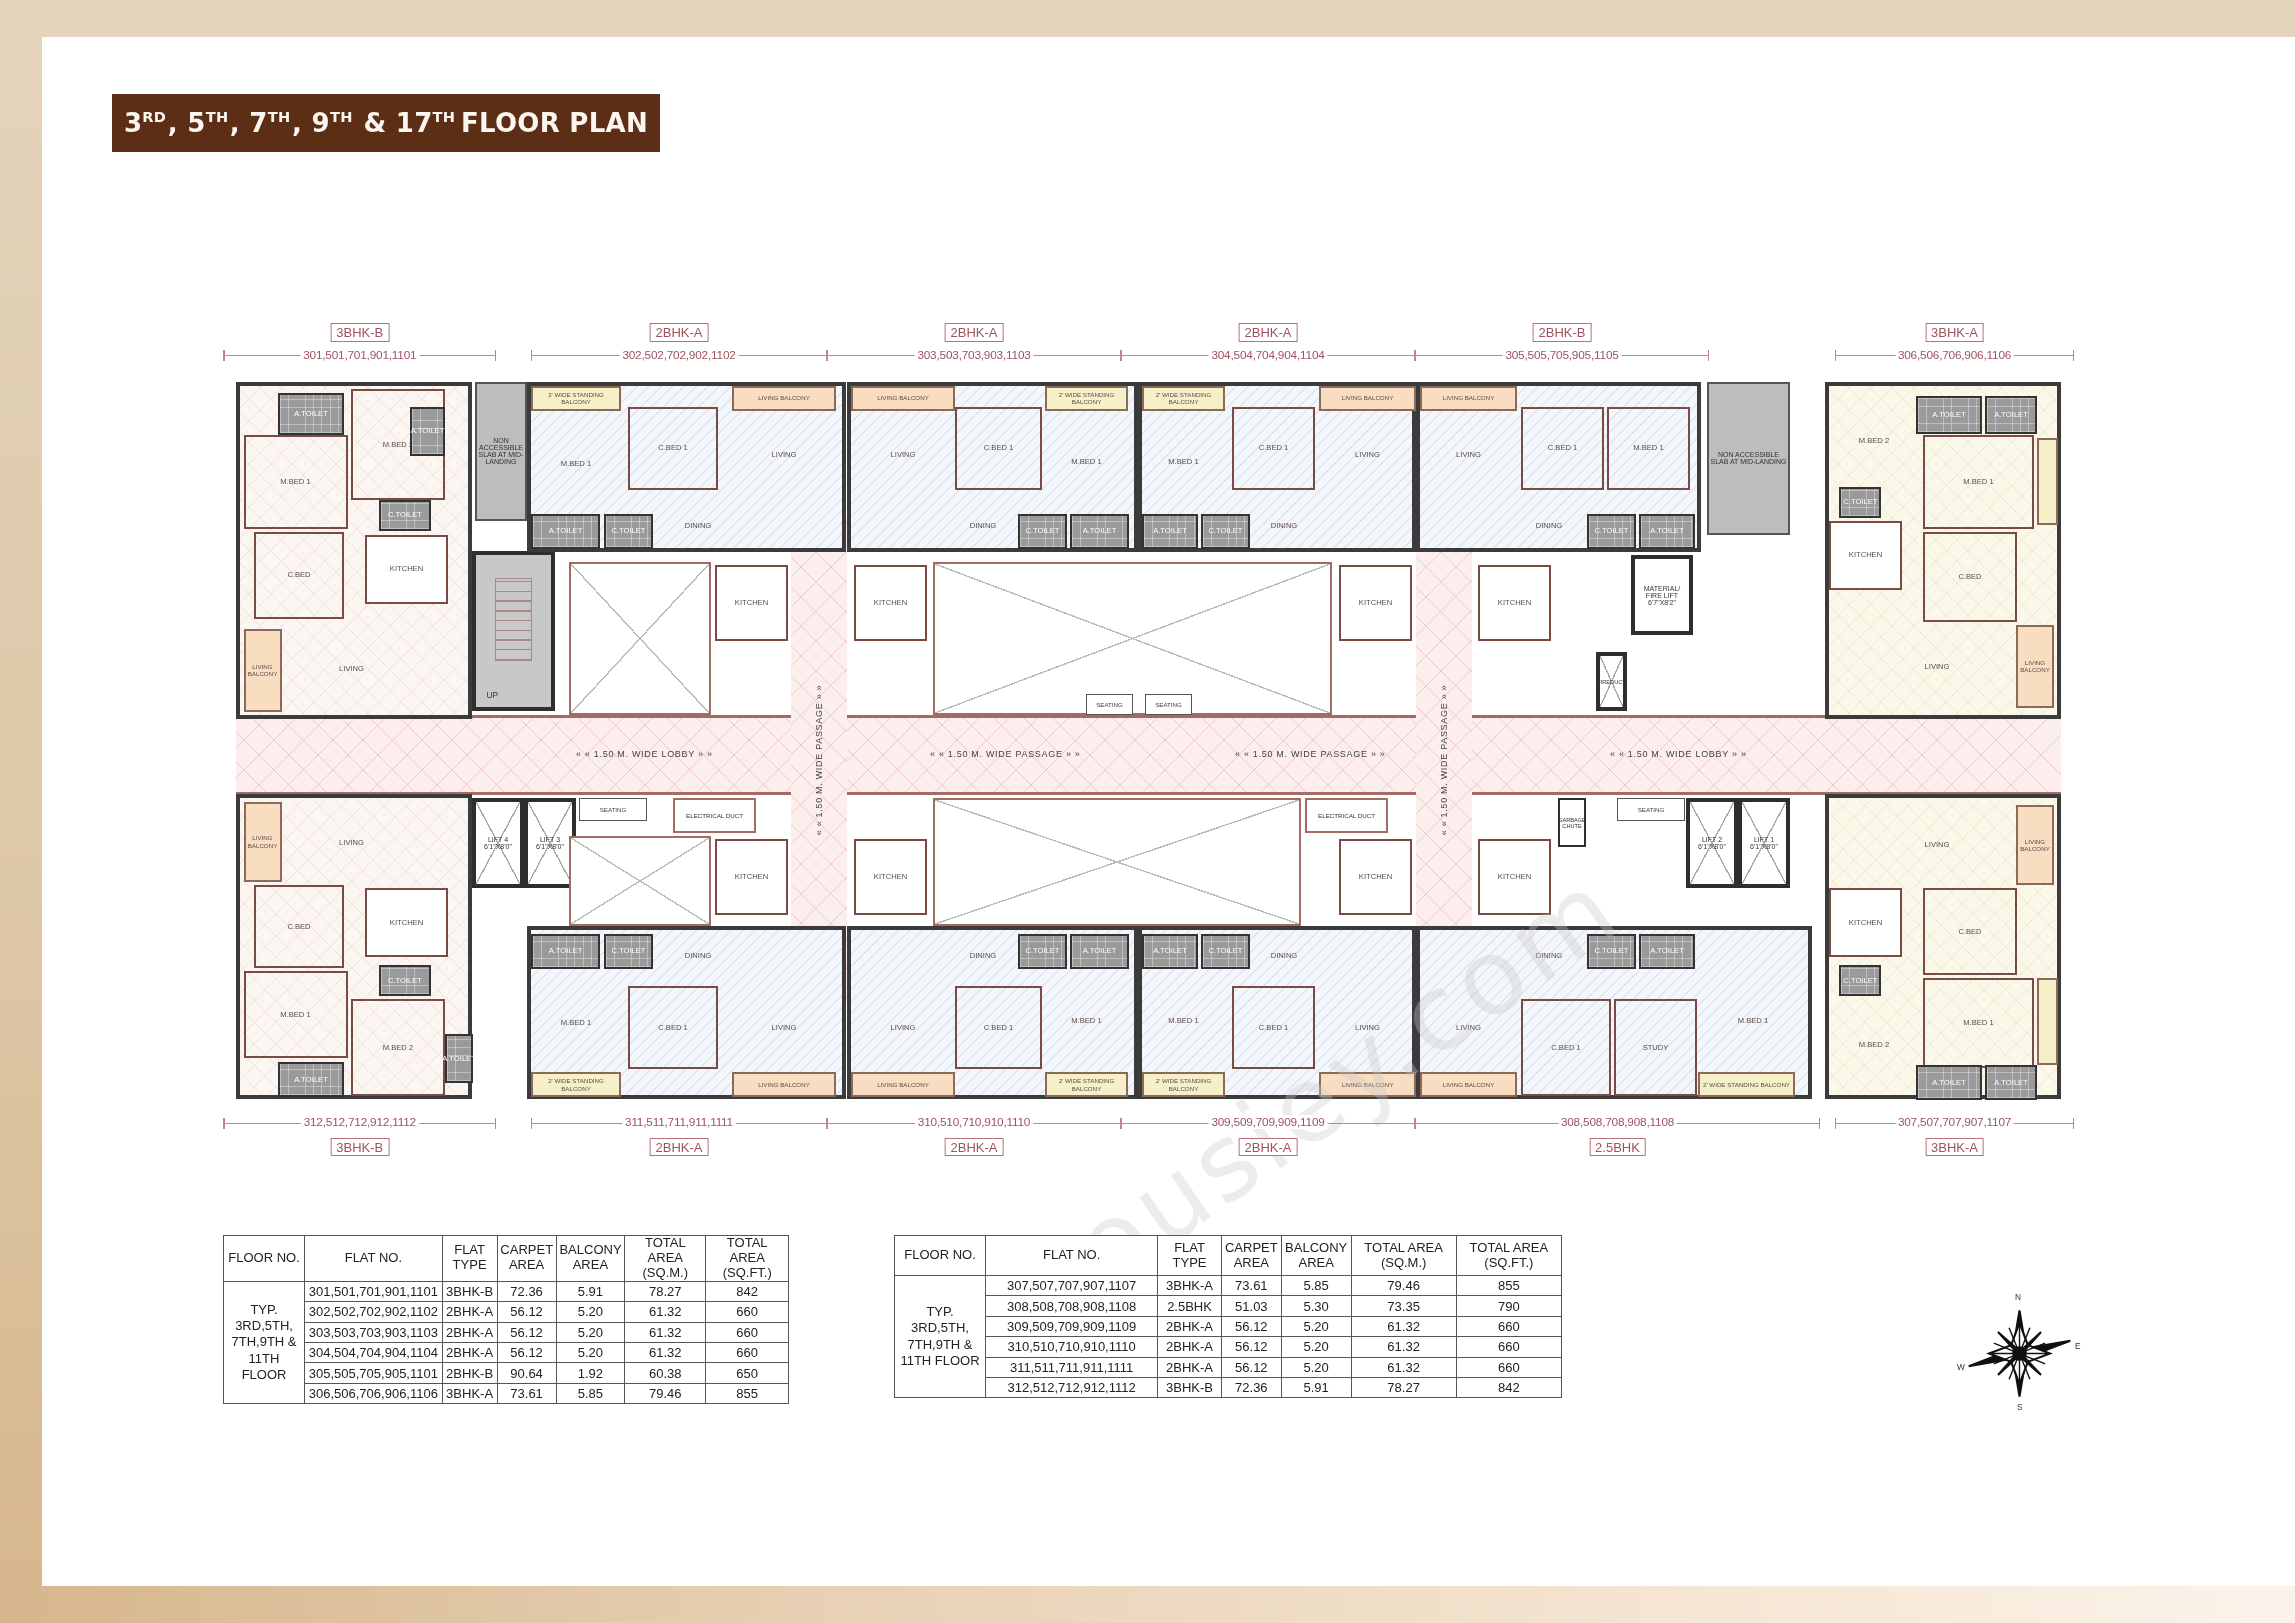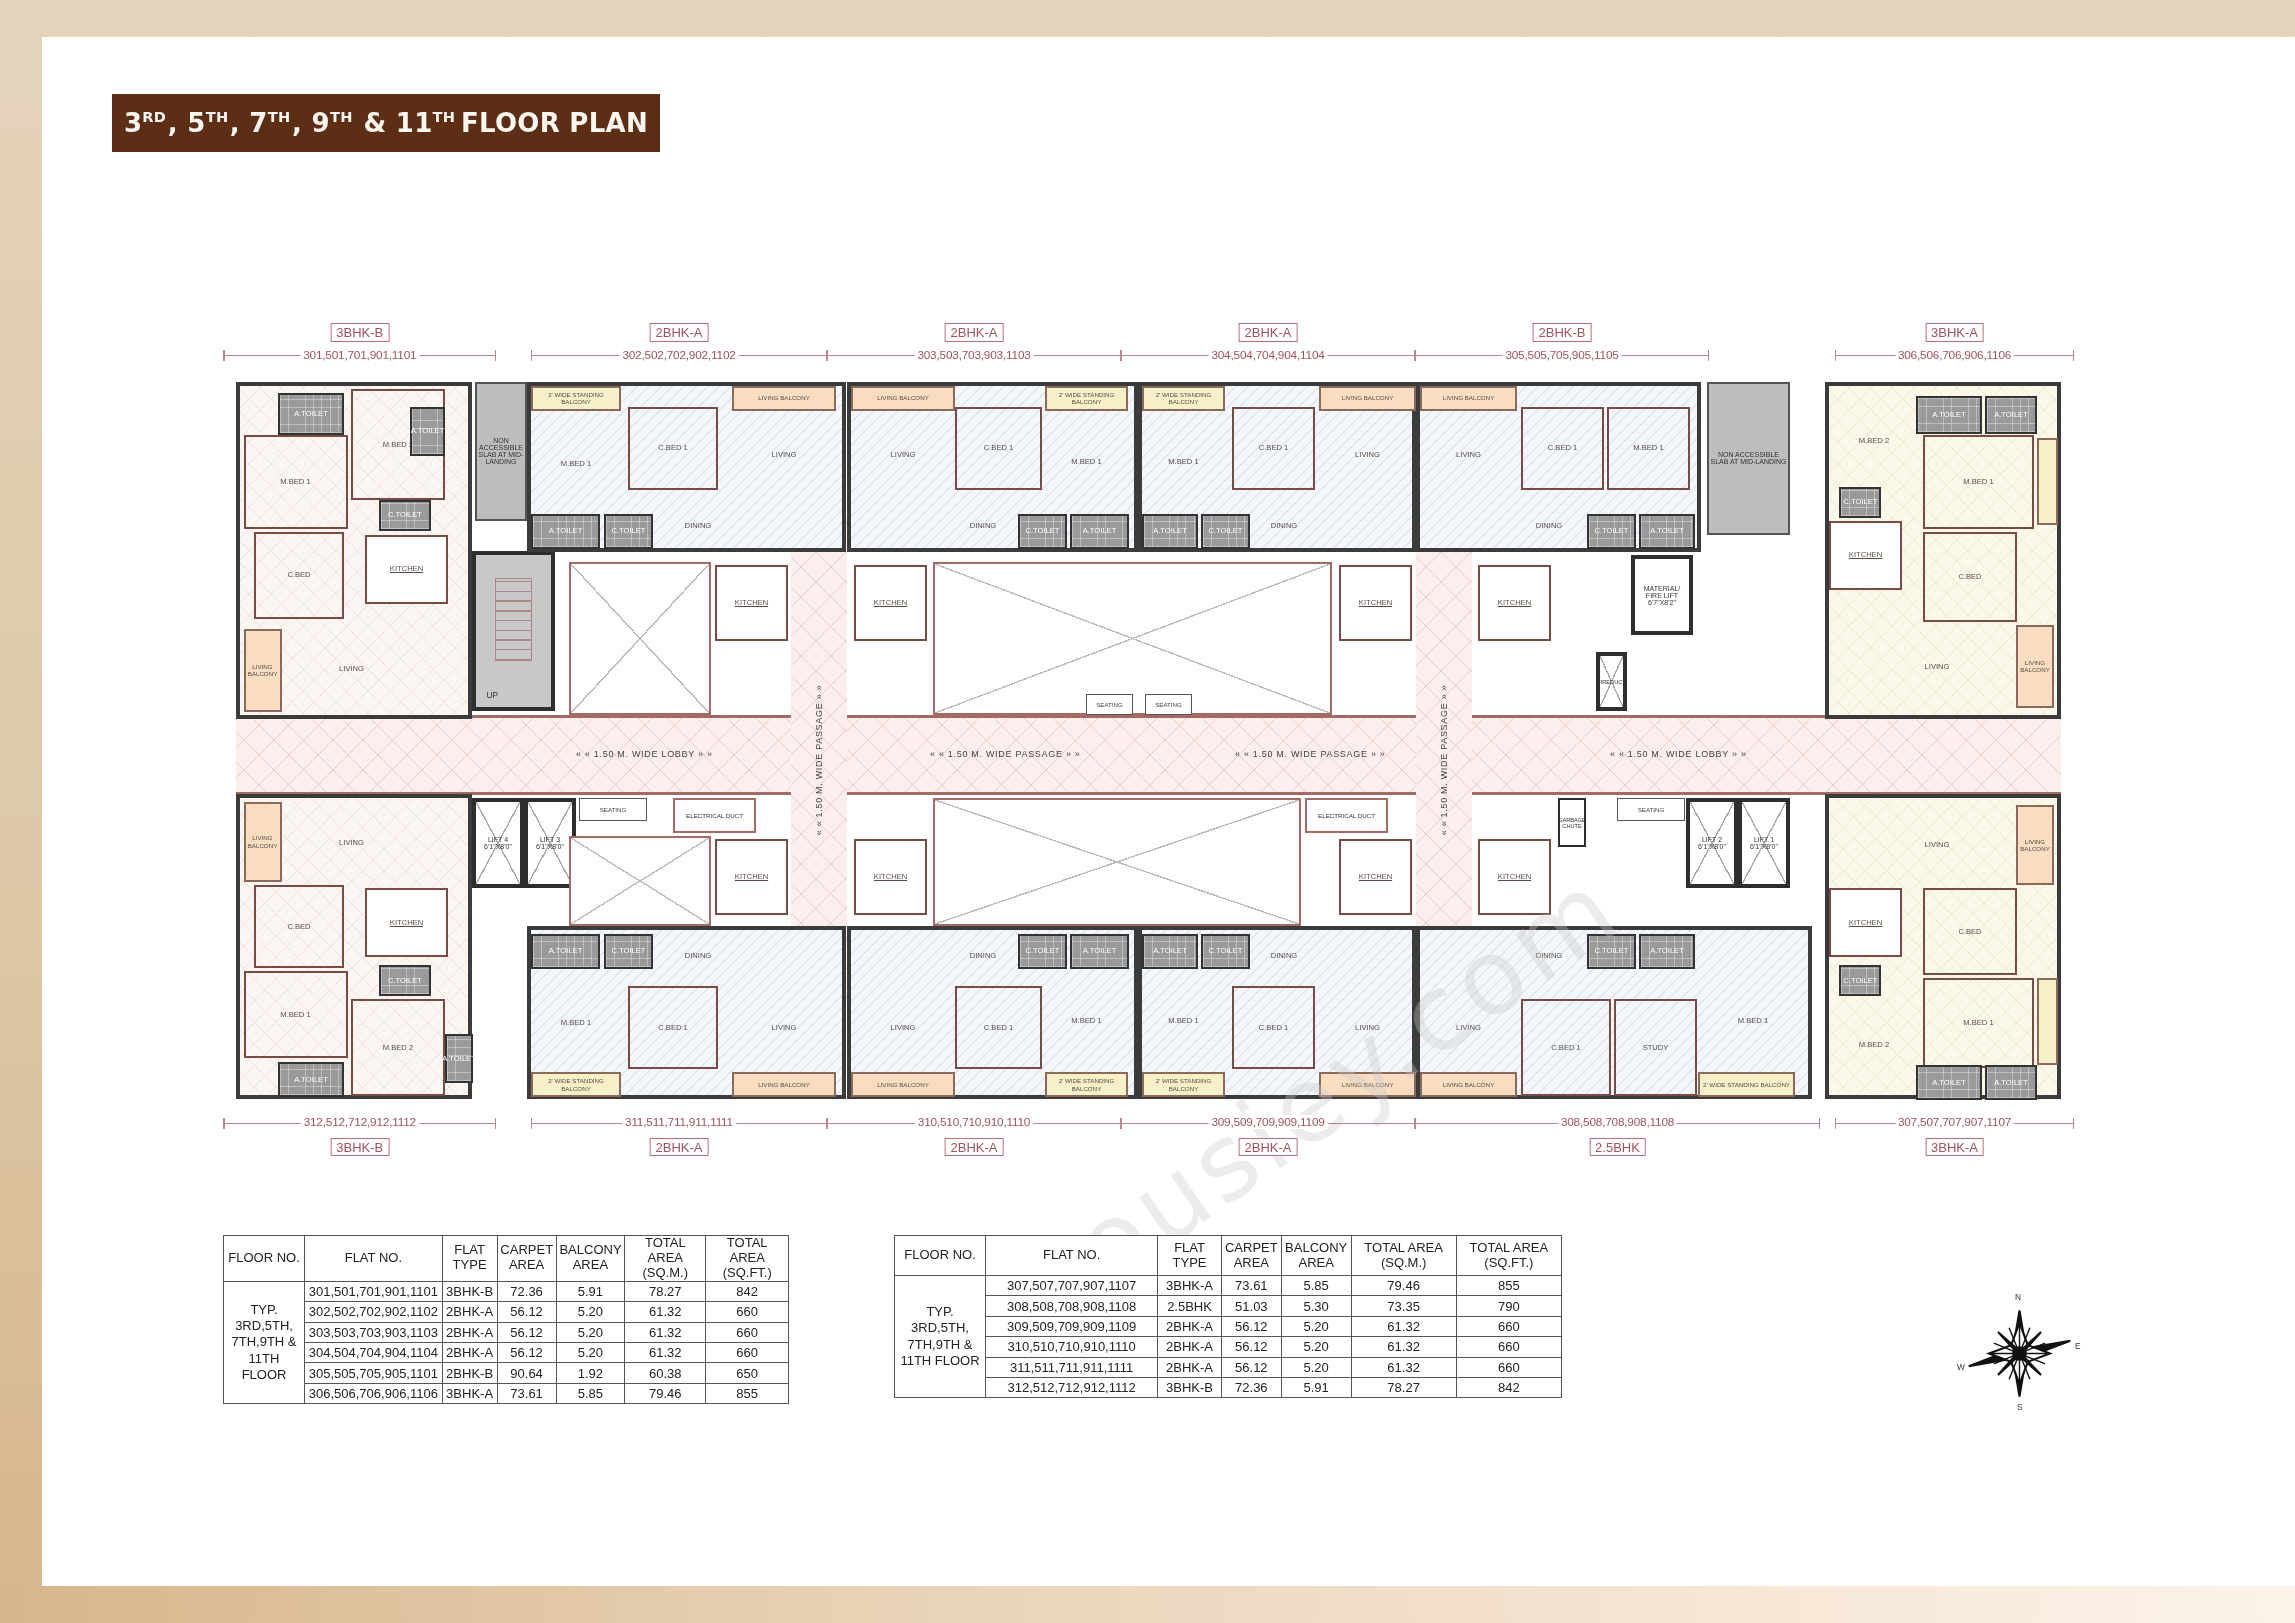--- a/index.html
+++ b/index.html
@@ -71,21 +71,21 @@
   .room {
     position:absolute; border:2.1px solid #7a4a44; box-sizing:border-box;
     display:flex; align-items:center; justify-content:center; text-align:center;
     font-size:7.6px; color:#5a4a48; line-height:1.2;
   }
   .room.toilet { background:#9a9a9a; background-image:
     repeating-linear-gradient(0deg, rgba(255,255,255,0.35) 0 0.7px, transparent 0.7px 8.3px),
     repeating-linear-gradient(90deg, rgba(255,255,255,0.35) 0 0.7px, transparent 0.7px 8.3px); color:#fff; border-color:#333; }
   .room.balcony { background:#f8ddc0; border-color:#8a6a5a; }
   .room.standing { background:#f6f0c8; border-color:#8a6a5a; }
-  .room.kitchen { background:#ffffff;text-decoration:underline; }
+  .room.kitchen { background:#ffffff; }
   .corridor {
     position:absolute; left:0; width:100%; top:337px; height:80px;
     background-color:#fbeeec;
     background-image: repeating-linear-gradient(45deg, rgba(220,170,170,0.5) 0 0.7px, transparent 0.7px 21px),
                       repeating-linear-gradient(135deg, rgba(220,170,170,0.5) 0 0.7px, transparent 0.7px 21px);
     border-top:3.5px solid #a46a64; border-bottom:3.5px solid #a46a64; box-sizing:border-box;
   }
   .vpassage {
     position:absolute; width:56px; top:139px; height:486px;
     background-color:#fbeeec;
@@ -155,21 +155,21 @@
 
 <div class="page-bg-bottom"></div>
 <div class="panel"></div>
 
 <div class="title-banner">
   <span><span>3</span><sup>RD</sup><span>, </span></span>
   <span>&nbsp;<span>5</span><sup>TH</sup><span>, </span></span>
   <span>&nbsp;<span>7</span><sup>TH</sup><span>, </span></span>
   <span>&nbsp;<span>9</span><sup>TH</sup></span>
   <span style="white-space:pre"> &amp; </span>
-  <span><span>11</span><sup>TH</sup></span>
+  <span><span>17</span><sup>TH</sup></span>
   <span style="margin-left:4.2px">FLOOR PLAN</span>
 </div>
 
 <div class="plan">
 
   <div class="dim-row dim-top" style="top:0">
     <div class="dim-seg" style="left:8.3px;width:273px">
       <span class="type-box">3BHK-B</span>
       <div class="line"></div>
       <span class="flats">301,501,701,901,1101</span>

